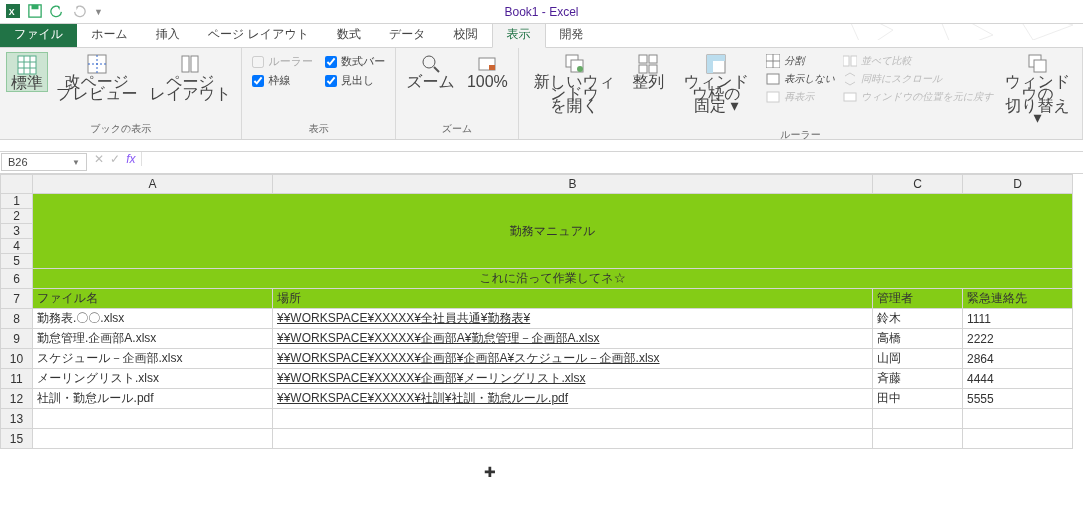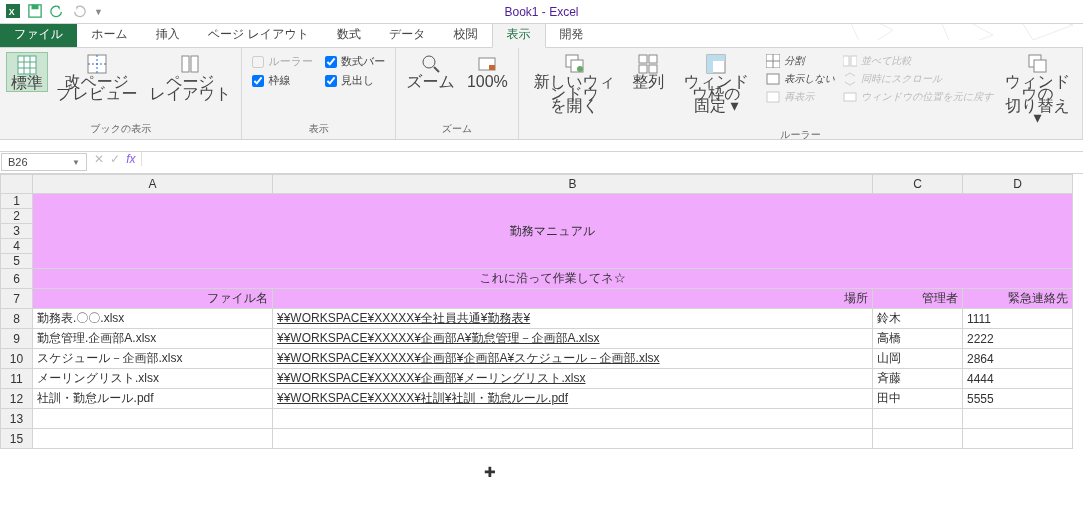--- a/index.html
+++ b/index.html
@@ -45,24 +45,24 @@
 .grid th,.grid td{border:1px solid #d4d4d4;font-size:12px;font-weight:normal;color:#333;}
 .grid th{background:#f0f0f0;}
 .corner{width:32px;height:19px;background:#f0f0f0;}
 .colhdr{height:19px;text-align:center;}
 .rowhdr{width:32px;text-align:center;background:#f0f0f0;}
 .cA{width:240px;}
 .cB{width:600px;}
 .cC{width:90px;}
 .cD{width:110px;}
 td.cell{height:20px;padding:1px 4px;overflow:hidden;white-space:nowrap;}
-.green{background:#f0abfc;font-family:Liberation Serif, serif;}
+.green{background:#84cc16;font-family:Liberation Serif, serif;}
 .title-cell{font-size:26px;font-weight:bold;text-align:center;vertical-align:middle;}
 .sub-cell{text-align:center;font-size:13px;}
-.hdr-cell{text-align:right;font-size:13px;}
+.hdr-cell{text-align:left;font-size:13px;}
 .link{color:#0563c1;text-decoration:underline;cursor:pointer;margin-left:44px;}
 .num{}
 .cursor-plus{position:absolute;left:484px;top:290px;font-size:14px;color:#333;pointer-events:none;}
 
 .bg-deco{position:absolute;right:0;top:0;width:250px;height:40px;pointer-events:none;opacity:.15;}
 </style>
 </head>
 <body>
 
 <svg class="bg-deco">

